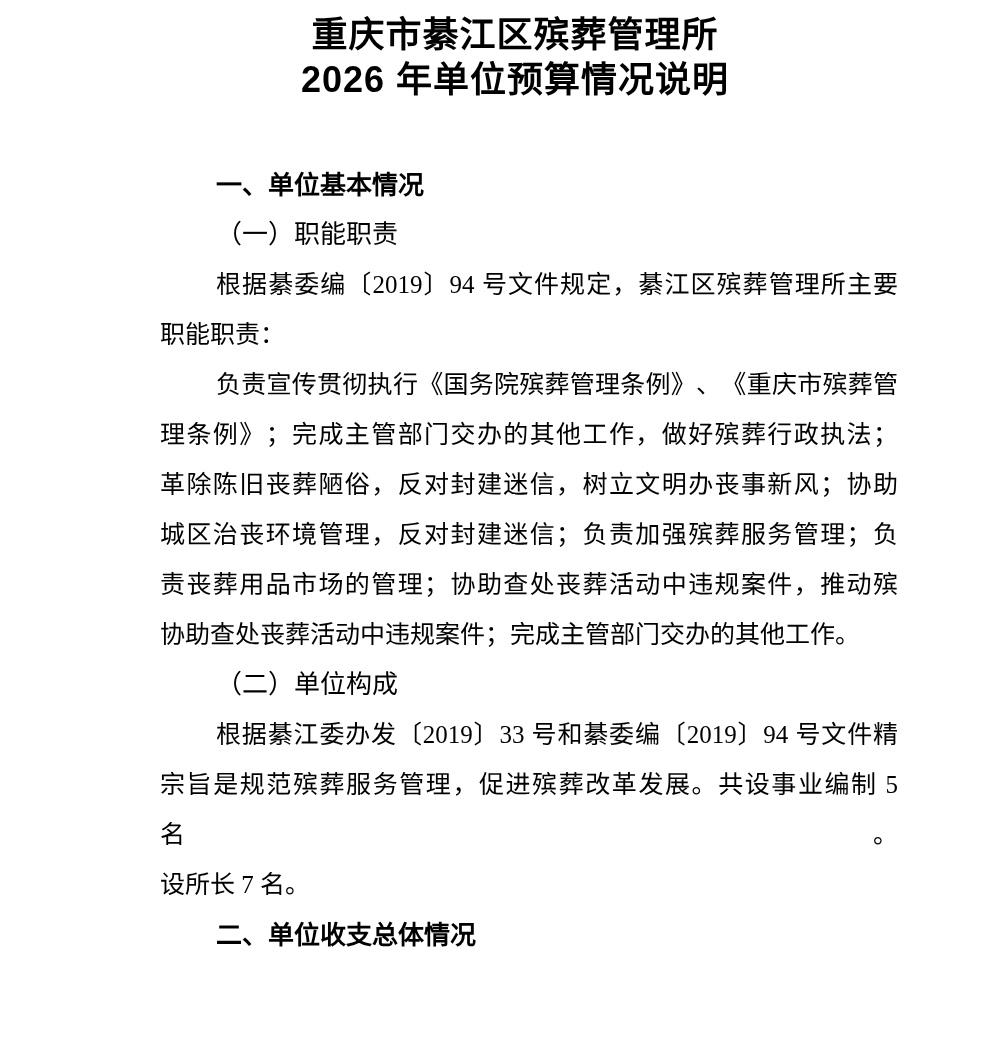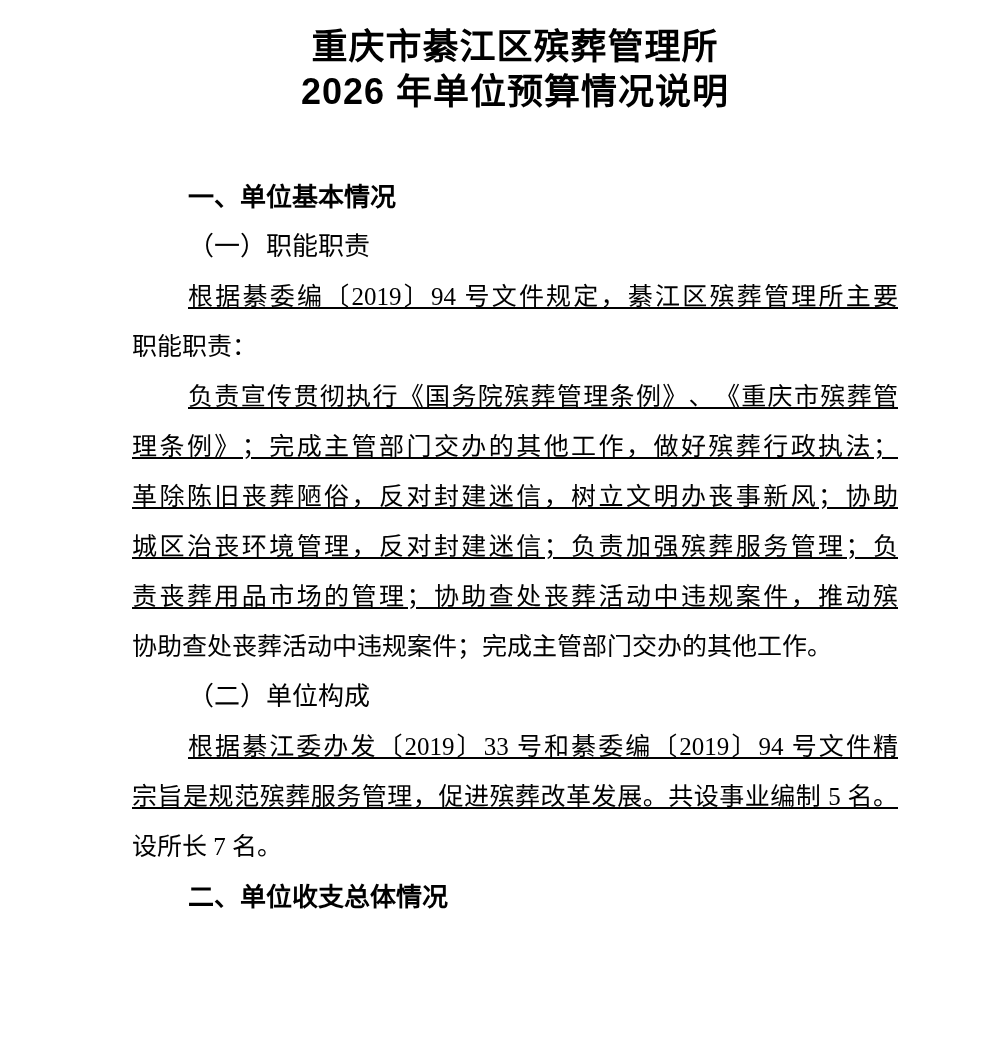--- a/index.html
+++ b/index.html
@@ -15,32 +15,33 @@
     color: #000000;
     overflow: hidden;
   }
   .content {
     margin-left: 132px;
     width: 766px;
     text-spacing-trim: space-all;
   }
   .title-block {
     box-sizing: content-box;
-    padding-top: 24px;
+    padding-top: 12px;
     height: 148px;
     text-align: center;
     font-family: "Liberation Sans", sans-serif;
     font-weight: 700;
     font-size: 36px;
     line-height: 45px;
     letter-spacing: 1px;
   }
   .line {
     line-height: 50px;
     white-space: normal;
+    margin-left: 28px;
   }
   .h1 {
     font-family: "Liberation Sans", sans-serif;
     font-weight: 700;
     font-size: 26px;
     text-indent: 56px;
   }
   .sub {
     font-family: Liberation Serif, serif;
     font-size: 26px;
@@ -49,21 +50,20 @@
   .body-line {
     font-family: "Liberation Serif", serif;
     font-size: 25px;
   }
   .indent {
     text-indent: 56px;
   }
   .fill {
     text-align: justify;
     text-align-last: justify;
-    text-decoration: underline;
   }
 </style>
 </head>
 <body>
 
 <div class="page">
   <div class="content">
 
     <header class="title-block">
       <div>重庆市綦江区殡葬管理所</div>

